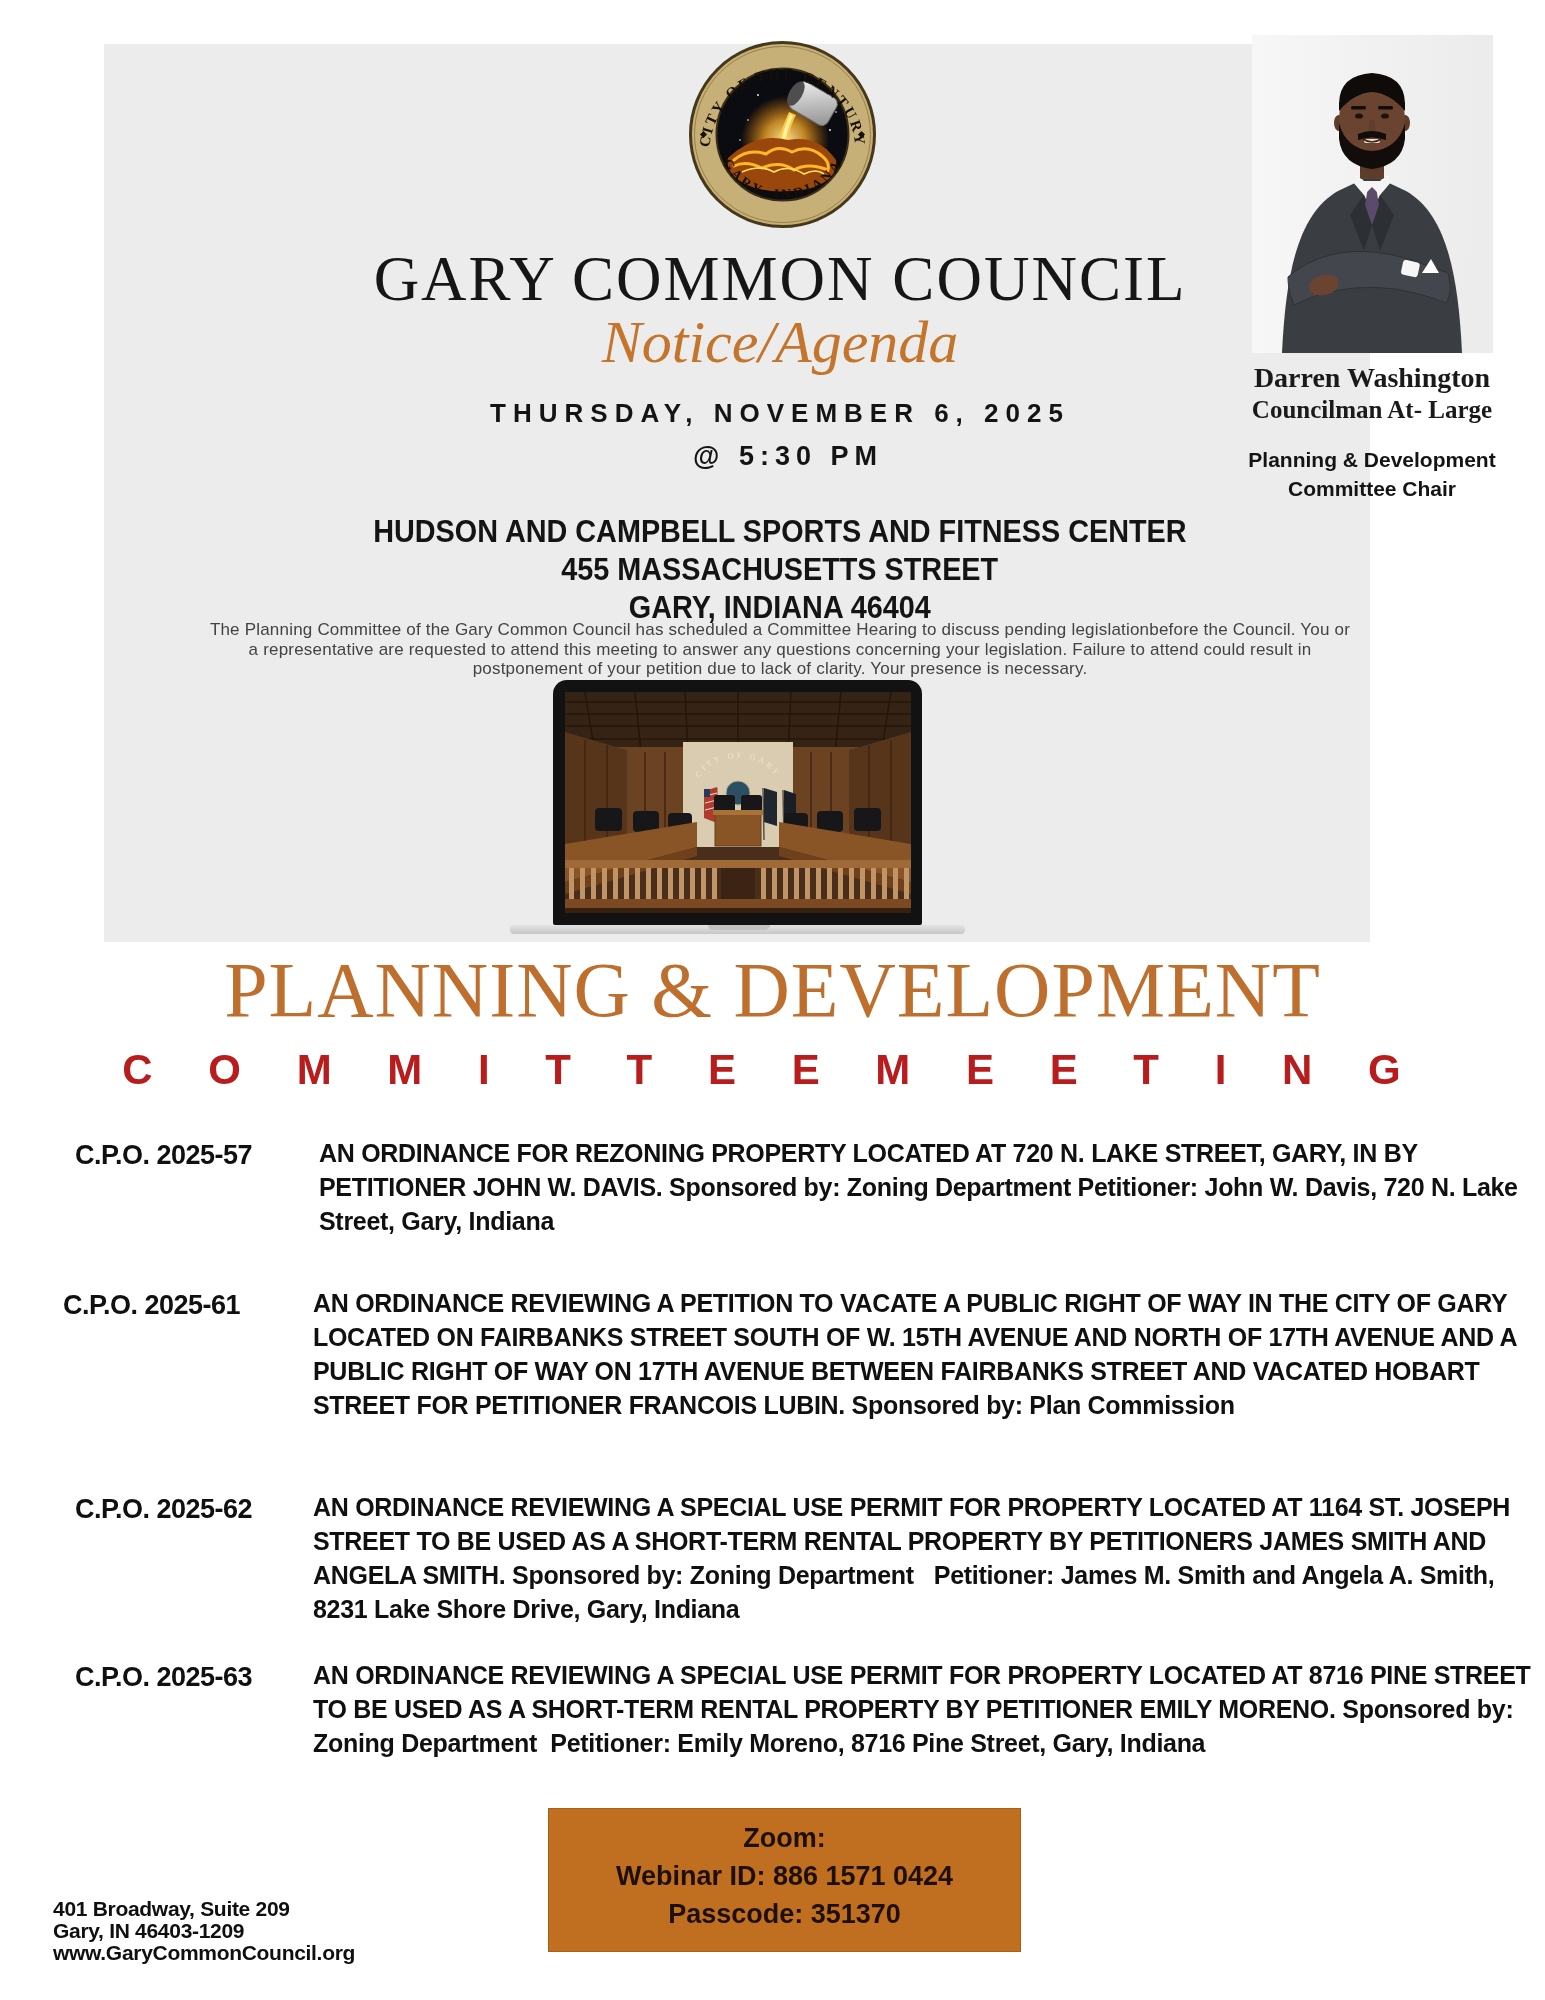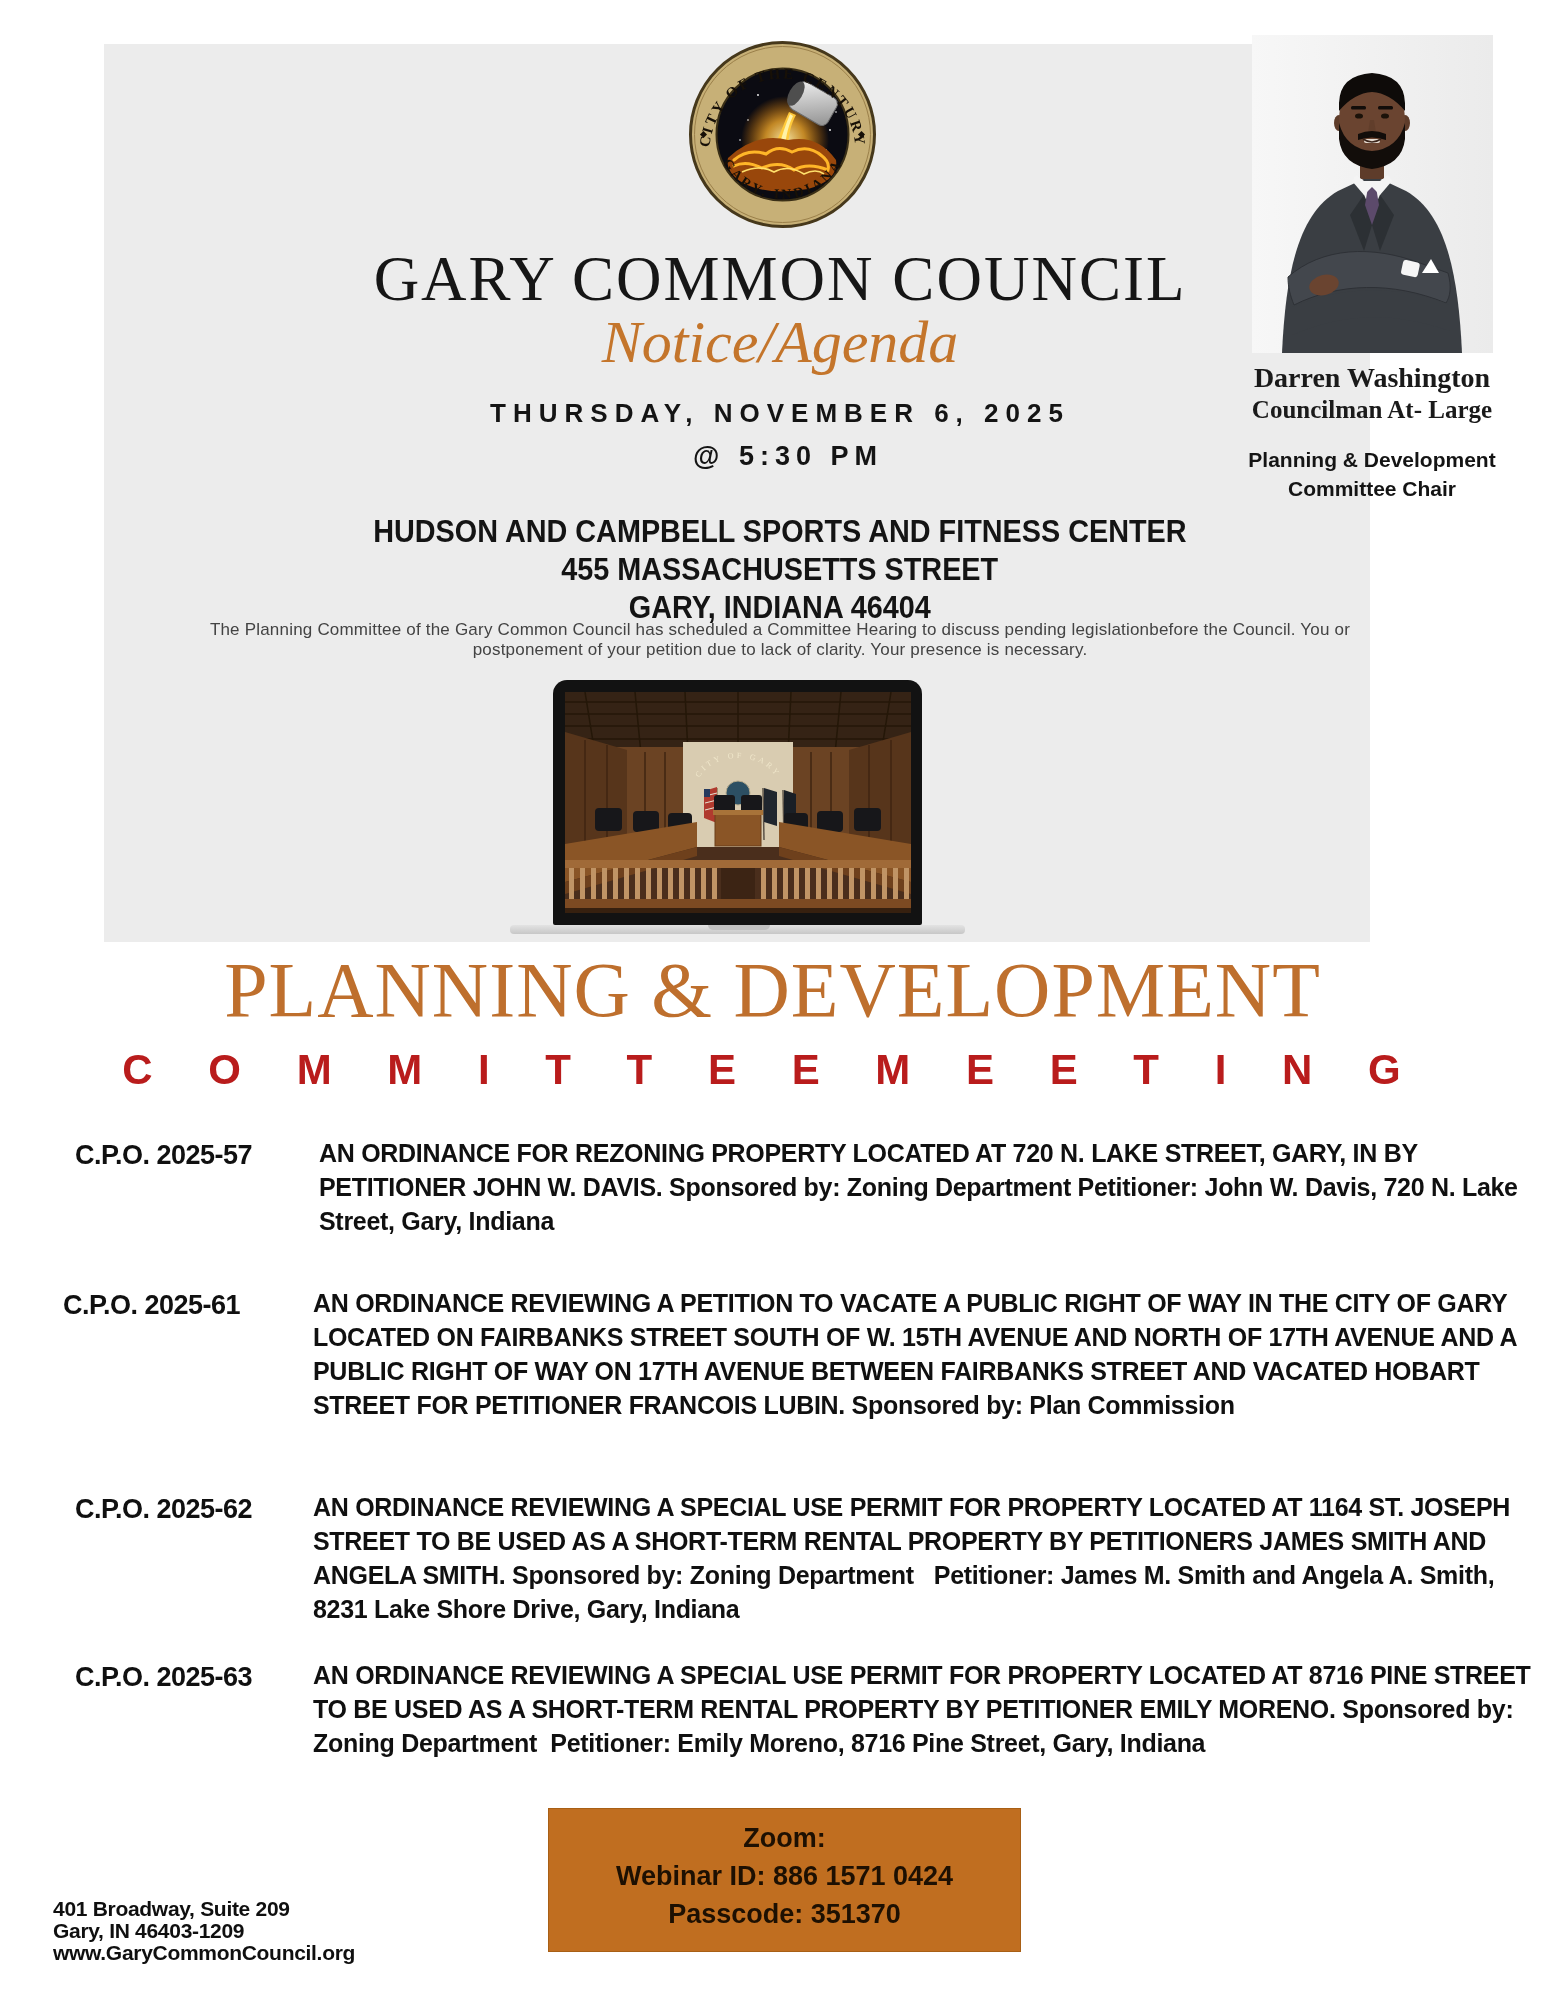--- a/index.html
+++ b/index.html
@@ -99,20 +99,21 @@
   <div id="notice-sub" class="ctr">Notice/Agenda</div>
   <div id="date-line" class="ctr">THURSDAY, NOVEMBER 6, 2025</div>
   <div id="time-line" class="ctr">@ 5:30 PM</div>
   <div id="venue" class="ctr">
     <div class="venue-line"><span class="cond">HUDSON AND CAMPBELL SPORTS AND FITNESS CENTER</span></div>
     <div class="venue-line"><span class="cond">455 MASSACHUSETTS STREET</span></div>
     <div class="venue-line"><span class="cond">GARY, INDIANA 46404</span></div>
   </div>
   <div id="notice-par" class="ctr">
     <div class="par-line">The Planning Committee of the Gary Common Council has scheduled a Committee Hearing to discuss pending legislationbefore the Council. You or</div>
+    <div class="par-line">a representative are requested to attend this meeting to answer any questions concerning your legislation. Failure to attend could result in</div>
     <div class="par-line">postponement of your petition due to lack of clarity. Your presence is necessary.</div>
   </div>
 </div>
 
 <div id="laptop-screen" class="abs"></div>
 <svg id="chamber" class="abs" viewBox="0 0 346 221">
   <rect x="0" y="0" width="346" height="221" fill="#4a2e1c"></rect>
   <rect x="0" y="0" width="346" height="62" fill="#352315"></rect>
   <g stroke="#241708" stroke-width="1.5">
     <line x1="0" y1="10" x2="346" y2="10"></line>

